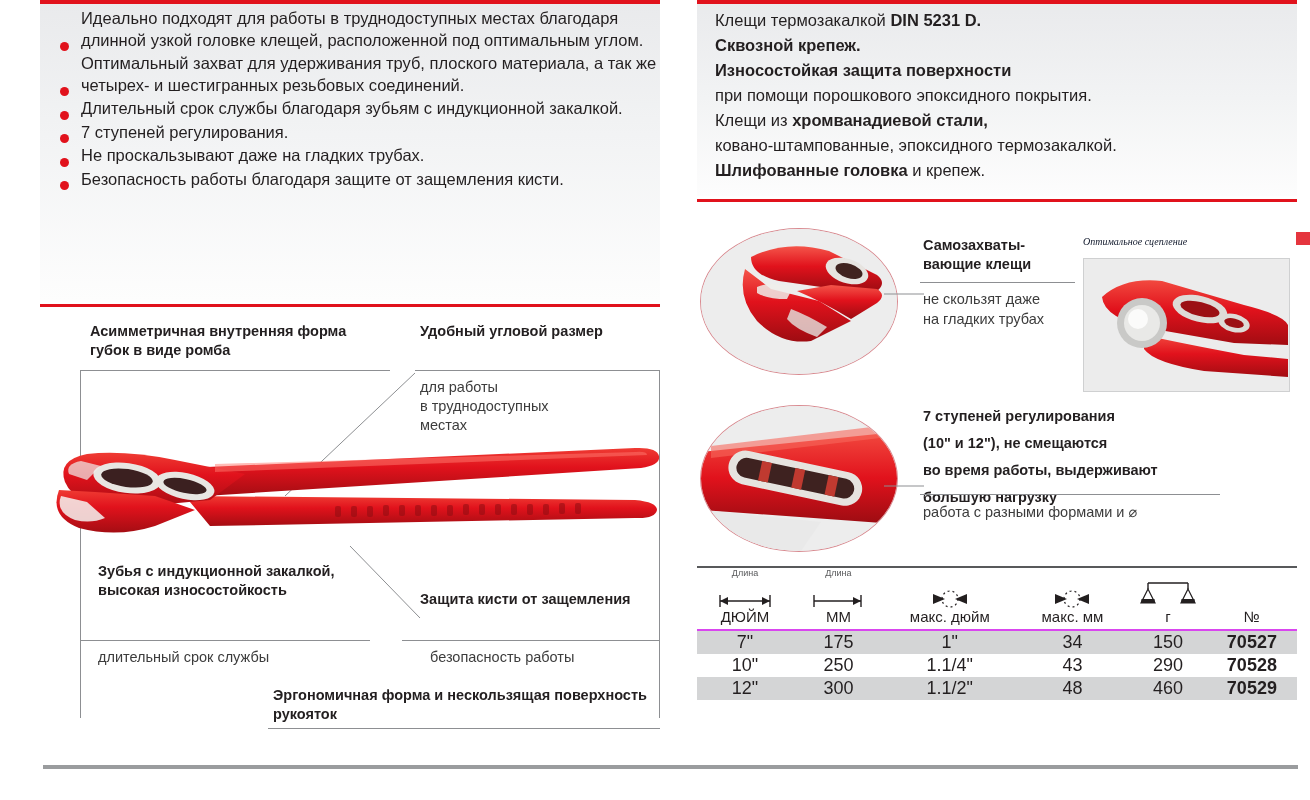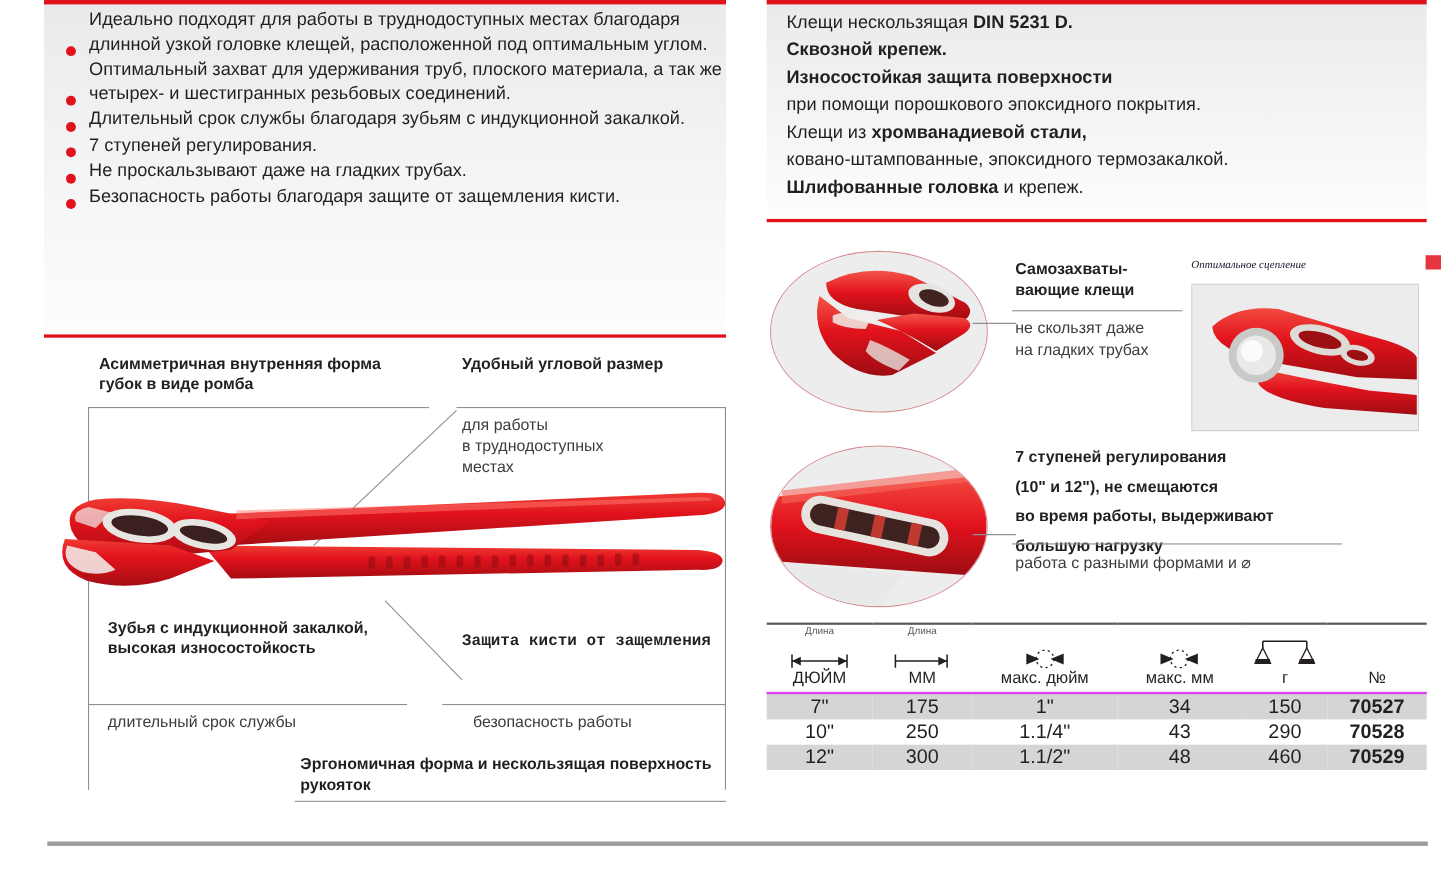--- a/index.html
+++ b/index.html
@@ -186,35 +186,35 @@
         <rect x="492" y="74" width="6" height="11" rx="2"></rect>
         <rect x="508" y="74" width="6" height="11" rx="2"></rect>
         <rect x="524" y="73" width="6" height="11" rx="2"></rect>
         <rect x="540" y="73" width="6" height="11" rx="2"></rect>
       </g>
 
       <path d="M180,34 L600,22 Q612,21 612,25 L180,42 Z" fill="#ff7a70" opacity=".5"></path>
     </svg>
 
     <div class="cap-bold" style="left:38px;top:244px;width:250px;">Зубья с индукционной закалкой, высокая износостойкость</div>
-    <div class="cap-bold" style="left:360px;top:256px;width:230px;font-family:Liberation Mono, monospace;">Защита кисти от защемления</div>
+    <div class="cap-bold" style="left:360px;top:272px;width:230px;">Защита кисти от защемления</div>
 
     <div class="hline" style="left:20px;top:322px;width:290px;"></div>
     <div class="hline" style="left:342px;top:322px;width:258px;"></div>
 
     <div class="cap-reg" style="left:38px;top:330px;width:280px;">длительный срок службы</div>
     <div class="cap-reg" style="left:370px;top:330px;width:230px;">безопасность работы</div>
 
     <div class="cap-bold" style="left:213px;top:368px;width:390px;">Эргономичная форма и нескользящая поверхность рукояток</div>
     <div class="hline" style="left:208px;top:410px;width:392px;"></div>
   </div>
 
   <div style="position:absolute;left:715px;top:8px;width:580px;">
     <div style="font-size:16.5px;line-height:25px;">
-      <span>Клещи нескользящая </span><b>DIN 5231 D.</b>
+      <span>Клещи термозакалкой </span><b>DIN 5231 D.</b>
     </div>
     <div style="font-size:16.5px;line-height:25px;font-weight:bold;">Сквозной крепеж.</div>
     <div style="font-size:16.5px;line-height:25px;font-weight:bold;">Износостойкая защита поверхности</div>
     <div style="font-size:16.5px;line-height:25px;">при помощи порошкового эпоксидного покрытия.</div>
     <div style="font-size:16.5px;line-height:25px;">
       <span>Клещи из </span><b>хромванадиевой стали,</b>
     </div>
     <div style="font-size:16.5px;line-height:25px;">ковано-штампованные, эпоксидного термозакалкой.</div>
     <div style="font-size:16.5px;line-height:25px;">
       <b>Шлифованные головка</b><span> и крепеж.</span>

